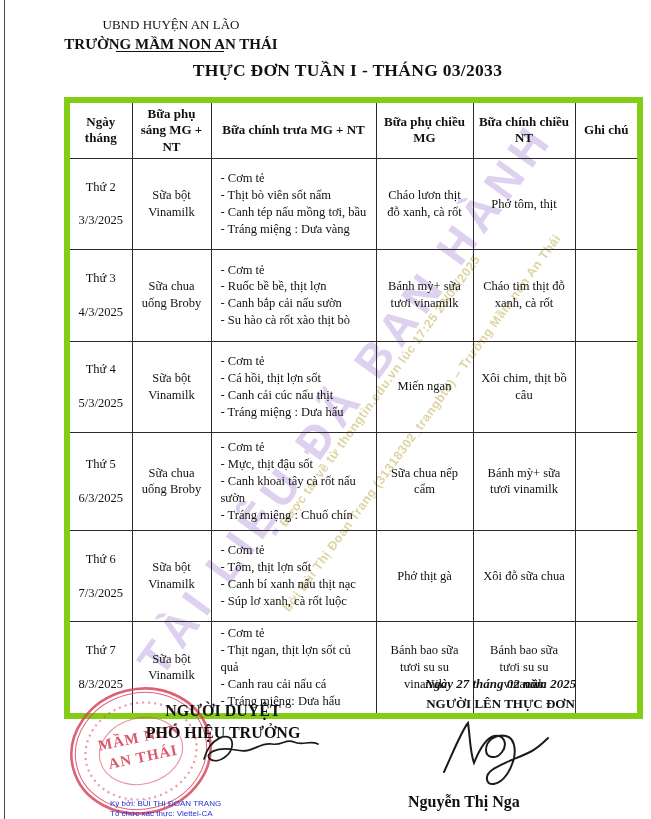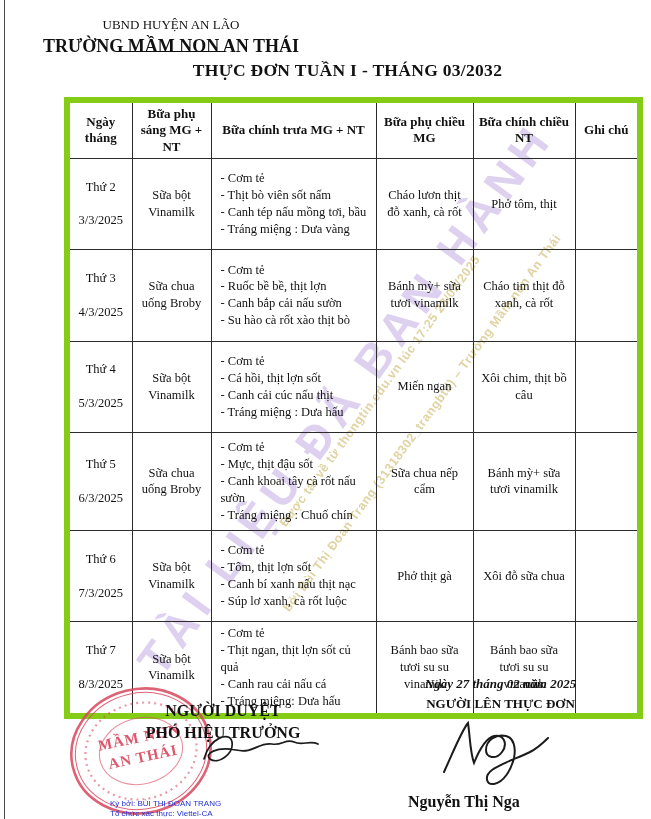--- a/index.html
+++ b/index.html
@@ -5,21 +5,21 @@
   * { margin:0; padding:0; box-sizing:border-box; }
   html,body { background:#ffffff; }
   body { font-family:"Liberation Serif","DejaVu Serif",serif; color:#111; }
   #page { position:relative; width:651px; height:819px; background:#fff; overflow:hidden; margin:0 auto; }
 
   #page-edge { position:absolute; left:4px; top:0; width:1px; height:819px; background:#4a4a4a; }
 
   
   .org-block { position:absolute; left:36px; top:16px; width:270px; text-align:center; line-height:1.35; }
   .org-line1 { font-size:13px; }
-  .org-line2 { font-size:18px; font-weight:bold; }
+  .org-line2 { font-size:15px; font-weight:bold; }
   .org-underline { position:absolute; left:116px; top:51px; width:108px; height:0; border-bottom:1.5px solid #111; }
   .doc-title { position:absolute; left:60px; top:60px; width:575px; text-align:center; font-size:17.5px; font-weight:bold; letter-spacing:0.3px; }
 
   
   .wm { position:absolute; white-space:nowrap; text-align:center; pointer-events:none; }
   .wm-main { left:-15px; top:372px; width:720px; transform:rotate(-54deg); font-size:46px; font-weight:bold; letter-spacing:7px; color:rgba(167,134,213,0.38); font-family:"Liberation Sans",sans-serif; }
   .wm-sub { font-size:12.5px; font-weight:bold; letter-spacing:0.5px; color:rgba(196,174,86,0.55); font-family:"Liberation Sans",sans-serif; }
   .wm-sub1 { left:20px; top:384px; width:720px; transform:rotate(-54deg); }
   .wm-sub2 { left:62px; top:416px; width:720px; transform:rotate(-54deg); }
 
@@ -64,21 +64,21 @@
   <div class="wm wm-main">TÀI LIỆU ĐÃ BAN HÀNH</div>
   <div class="wm wm-sub wm-sub1">Được tải về từ thongtin.edu.vn lúc 17:25 28/02/2025</div>
   <div class="wm wm-sub wm-sub2">bởi Bùi Thị Đoan Trang (31318302_trangbtd) – Trường Mầm non An Thái</div>
 
   <div class="org-block">
     <div class="org-line1">UBND HUYỆN AN LÃO</div>
     <div class="org-line2">TRƯỜNG MẦM NON AN THÁI</div>
   </div>
   <div class="org-underline"></div>
 
-  <div class="doc-title">THỰC ĐƠN TUẦN I - THÁNG 03/2032</div>
+  <div class="doc-title">THỰC ĐƠN TUẦN I - THÁNG 03/2033</div>
 
   <table class="menu-table">
     <colgroup>
       <col style="width:65px">
         <col style="width:79px">
         <col style="width:165px">
       <col style="width:97px">
         <col style="width:102px">
         <col style="width:65px">
     </colgroup>

